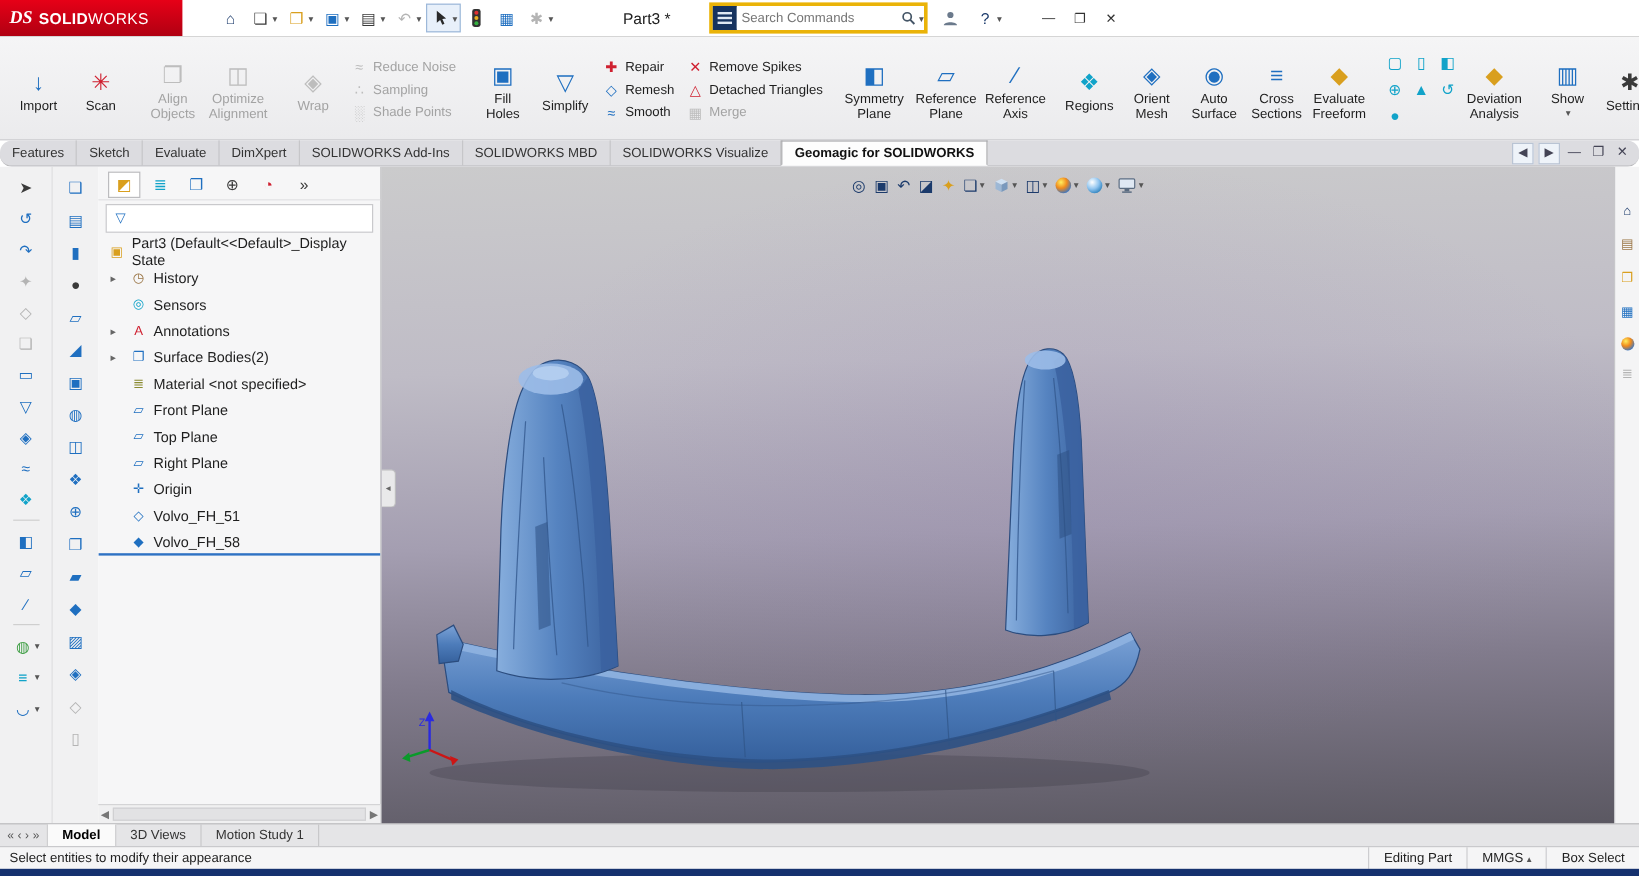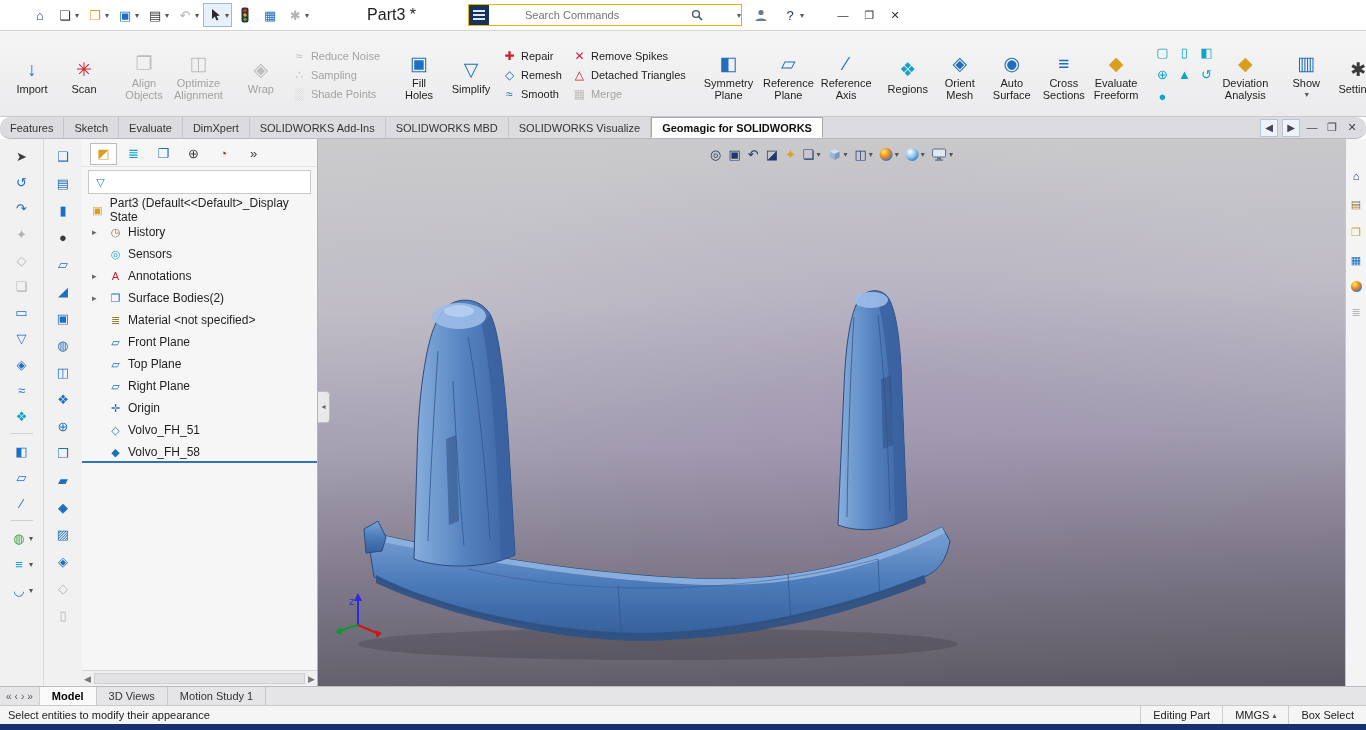--- a/index.html
+++ b/index.html
@@ -22,22 +22,22 @@
   .logo .mark{font-family:"Liberation Serif",serif;font-style:italic;font-weight:bold;font-size:15px;}
   .logo .brand{font-size:13px;letter-spacing:.3px;}
   .logo .bold{font-weight:bold;}
   .menus{display:flex;margin-left:18px;font-size:12px;}
   .menu-item{padding:4px 8px;cursor:default;border:1px solid transparent;}
   .menu-item.open{border:1px solid #7da7d9;background:#eaf2fb;}
   .pin{margin-left:6px;}
   .quick{display:flex;align-items:center;gap:1px;margin-left:28px;}
   .qbtn{display:flex;align-items:center;padding:2px 2px;border:1px solid transparent;}
   .qbtn.active{border:1px solid #9db8d9;background:#e8f0fa;}
-  .doc-title{margin-left:55px;font-size:16px;color:#222;}
-  .search-wrap{margin-left:52px;display:flex;align-items:center;height:20px;border:1px solid #eab308;background:#fff;gap:32px;}
+  .doc-title{margin-left:55px;font-size:13px;color:#222;}
+  .search-wrap{margin-left:32px;display:flex;align-items:center;height:20px;border:3px solid #eab308;background:#fff;}
   .search-logo{width:20px;height:20px;background:#16335f;display:flex;flex-direction:column;justify-content:center;gap:2px;align-items:center;}
   .search-logo i{display:block;width:12px;height:2px;background:#dfe8f2;}
   .search-input{border:0;outline:0;width:128px;height:18px;font-size:11px;padding:0 4px;font-family:"Liberation Sans",sans-serif;}
   .titlebar-right{display:flex;align-items:center;margin-left:10px;gap:8px;}
   .winbtns{display:flex;align-items:center;gap:2px;margin-left:16px;}
   .winbtn{width:24px;height:22px;display:flex;align-items:center;justify-content:center;font-size:11px;color:#333;}
 
   
   .ribbon{height:86px;background:linear-gradient(#f5f5f6,#ebebed);border-bottom:1px solid #c9c9cc;display:flex;align-items:stretch;padding:2px 4px 0 4px;box-sizing:border-box;flex:0 0 auto;}
   .rgroup{display:flex;align-items:center;gap:2px;padding:0 3px;}
@@ -106,20 +106,24 @@
   .statusbar .fill{flex:1;}
   .sitem{padding:0 12px;border-left:1px solid #cdcdd0;height:100%;display:flex;align-items:center;gap:3px;white-space:nowrap;}
   .navy-strip{height:6px;background:#15316e;flex:0 0 auto;}
 </style>
 </head>
 <body>
 
 <div class="app">
 
   <div class="titlebar">
+    <div class="logo">
+      <span class="mark">DS</span>
+      <span class="brand"><span class="bold">SOLID</span><span>WORKS</span></span>
+    </div>
     <div class="quick">
       <span class="qbtn">
           <span class="ic c-navy">⌂</span>
         </span>
       <span class="qbtn">
           <span class="ic c-dark">❏</span>
           <span class="caret">▾</span>
         </span>
       <span class="qbtn">
           <span class="ic c-gold">❐</span>

